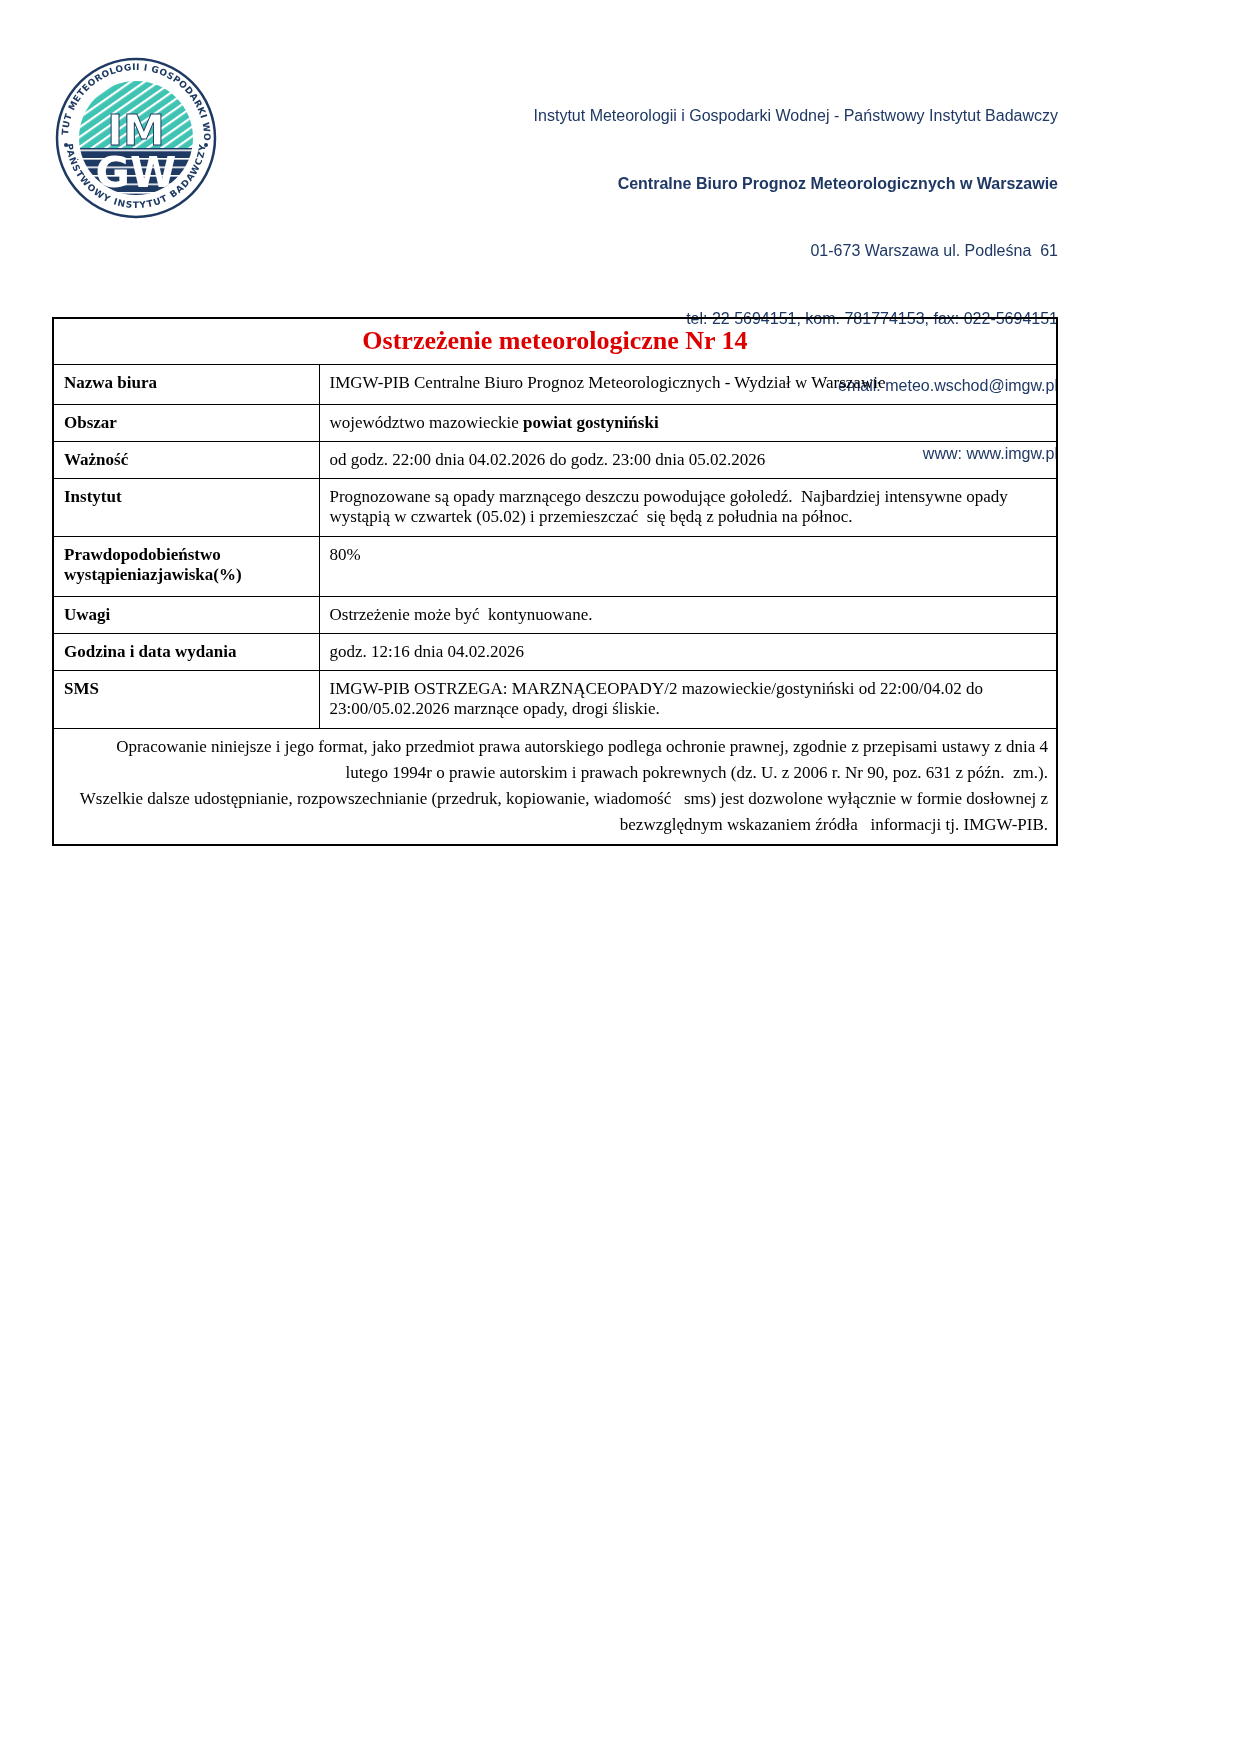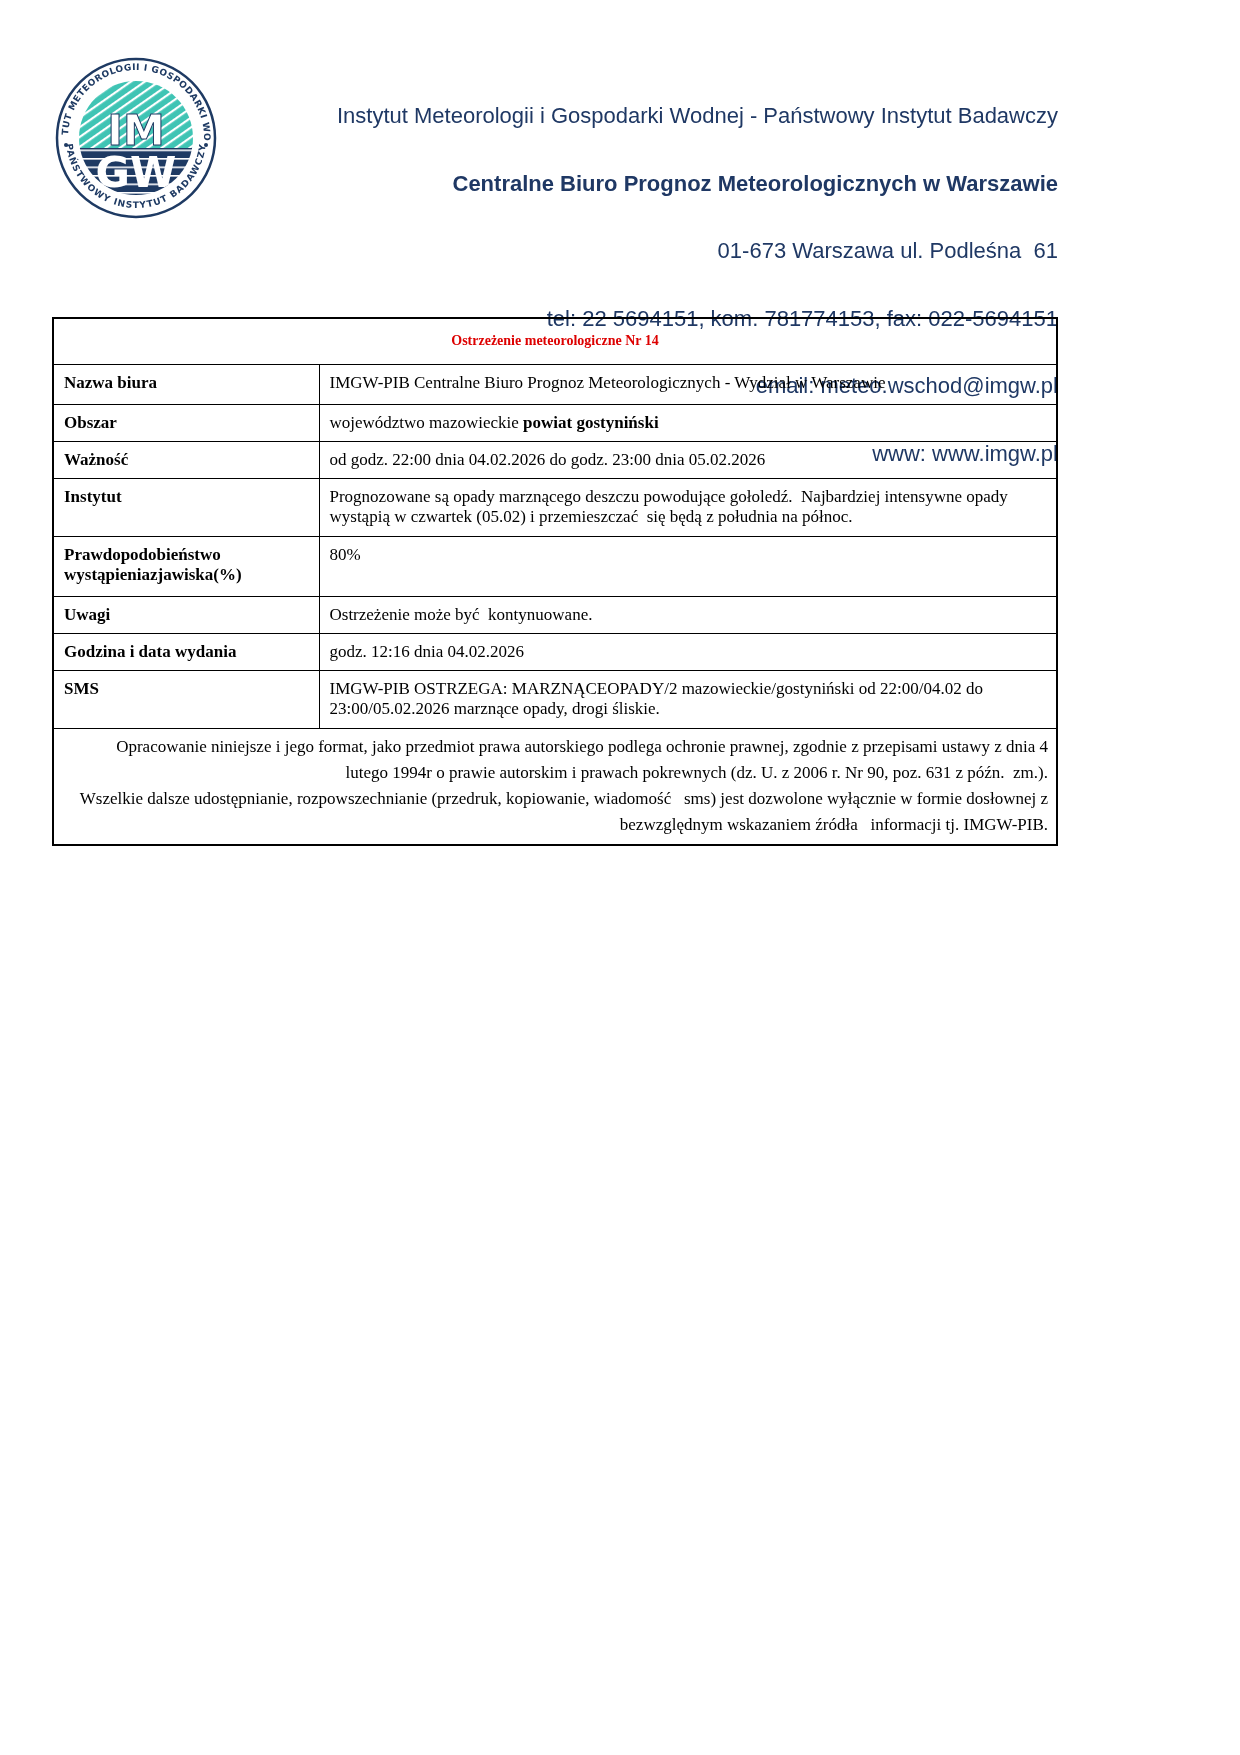--- a/index.html
+++ b/index.html
@@ -15,21 +15,21 @@
   }
 
   
   .letterhead-text {
     position: absolute;
     top: 60px;
     right: 182px;
     width: 760px;
     text-align: right;
     font-family: "Liberation Sans", sans-serif;
-    font-size: 22px;
+    font-size: 16px;
     line-height: 22.5px;
     color: #1F3864;
     white-space: pre-wrap;
   }
   .letterhead-text .bold-line { font-weight: bold; }
 
   .logo-wrap {
     position: absolute;
     top: 56px;
     left: 54px;
@@ -51,21 +51,21 @@
     border: 1px solid #000000;
     vertical-align: top;
     padding: 8px 8px 6px 10px;
   }
   .warning-table td.title-cell {
     text-align: center;
     vertical-align: middle;
     height: 46px;
     font-family: "Liberation Serif", serif;
     font-weight: bold;
-    font-size: 14px;
+    font-size: 26px;
     color: #DD0000;
     padding: 6px;
     margin-top: 33px;
   }
   .warning-table td.lbl {
     width: 266px;
     font-weight: bold;
   }
   .warning-table td.val { white-space: pre-wrap; }
   .warning-table .b { font-weight: bold; }

